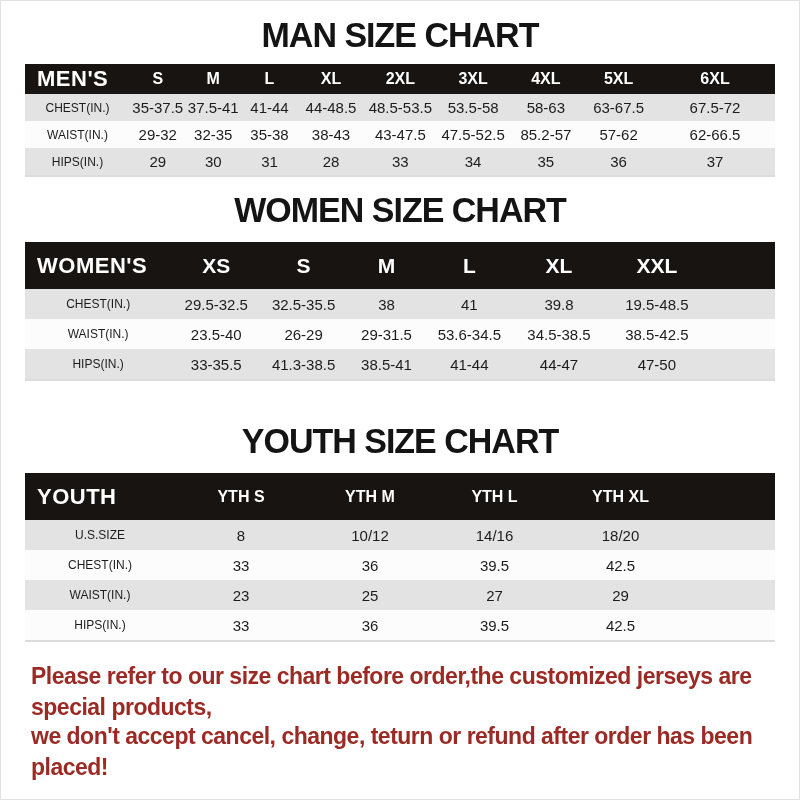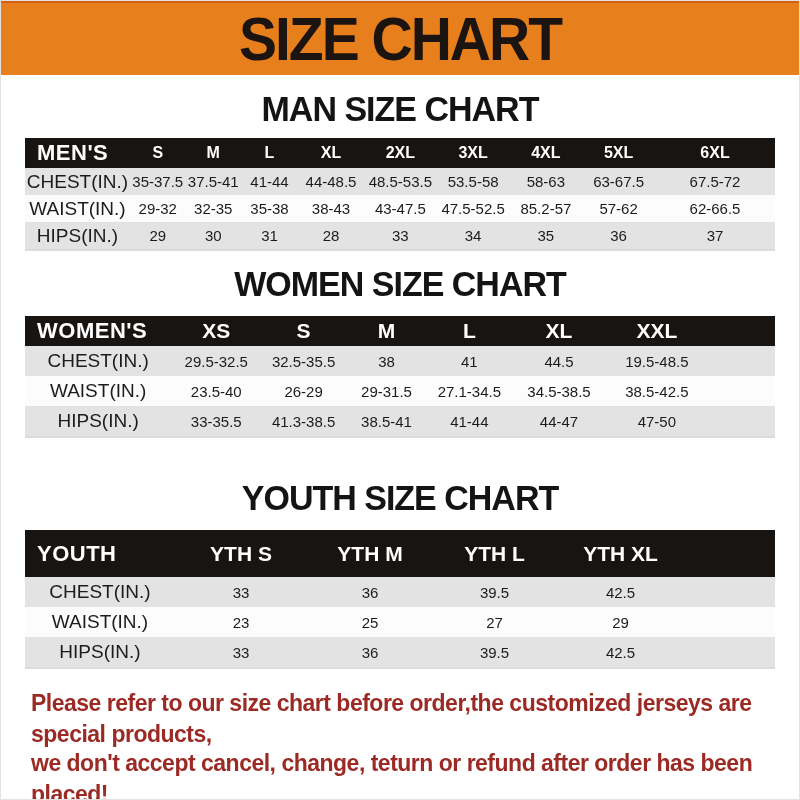--- a/index.html
+++ b/index.html
@@ -36,67 +36,64 @@
   }
   table.size-table thead th.corner{
     text-align:left;padding-left:12px;font-size:22px;letter-spacing:0.5px;
   }
   table.size-table tbody td{
     text-align:center;font-size:15px;color:#1c1c1c;padding:0;border:0;
     white-space:nowrap;
   }
   table.size-table tbody tr:nth-child(odd) td{background:#e3e3e3;}
   table.size-table tbody tr:nth-child(even) td{background:#fcfcfc;}
-  table.size-table tbody td.rlabel{font-size:19px;}
+  table.size-table tbody td.rlabel{font-size:12px;}
   
   .tbl-men thead th{height:30px;font-size:16px;}
   .tbl-men tbody td{height:27px;}
   .tbl-men col:nth-child(1){width:14%;}
   .tbl-men col:nth-child(2),.tbl-men col:nth-child(3){width:7.4%;}
   .tbl-men col:nth-child(4){width:7.6%;}
   .tbl-men col:nth-child(5){width:8.8%;}
   .tbl-men col:nth-child(6),.tbl-men col:nth-child(7),
   .tbl-men col:nth-child(8),.tbl-men col:nth-child(9){width:9.7%;}
   .tbl-men col:nth-child(10){width:16%;}
   
-  .tbl-women thead th{height:30px;font-size:21px;}
+  .tbl-women thead th{height:47px;font-size:21px;}
   .tbl-women tbody td{height:30px;}
   .tbl-women col:nth-child(1){width:19.5%;}
   .tbl-women col:nth-child(2){width:12%;}
   .tbl-women col:nth-child(3){width:11.3%;}
   .tbl-women col:nth-child(4){width:10.8%;}
   .tbl-women col:nth-child(5){width:11.3%;}
   .tbl-women col:nth-child(6){width:12.6%;}
   .tbl-women col:nth-child(7){width:13.5%;}
   .tbl-women col:nth-child(8){width:9%;}
   
-  .tbl-youth thead th{height:47px;font-size:21px;}
+  .tbl-youth thead th{height:47px;font-size:16px;}
   .tbl-youth tbody td{height:30px;}
   .tbl-youth col:nth-child(1){width:20%;}
   .tbl-youth col:nth-child(2){width:17.6%;}
   .tbl-youth col:nth-child(3){width:16.8%;}
   .tbl-youth col:nth-child(4){width:16.4%;}
   .tbl-youth col:nth-child(5){width:17.2%;}
   .tbl-youth col:nth-child(6){width:12%;}
   
   .disclaimer{margin:18px 0 0 30px;}
   .disclaimer p{
     margin:0;font-size:23px;line-height:30px;font-weight:700;
     color:#9c2a24;letter-spacing:-0.5px;transform:scaleY(1.03);
     transform-origin:left top;
   }
 </style>
 </head>
 <body>
 
 <div class="page">
 
-  <header class="banner">
-    <h1>SIZE CHART</h1>
-  </header>
 
   <h2 class="section-heading" id="heading-man">MAN SIZE CHART</h2>
   <table class="size-table tbl-men">
       <colgroup>
         <col>
         <col>
         <col>
         <col>
         <col>
         <col>
@@ -183,30 +180,30 @@
           <th></th>
         </tr>
       </thead>
       <tbody>
         <tr>
           <td class="rlabel">CHEST(IN.)</td>
           <td>29.5-32.5</td>
           <td>32.5-35.5</td>
           <td>38</td>
           <td>41</td>
-          <td>44.5</td>
+          <td>39.8</td>
           <td>19.5-48.5</td>
           <td></td>
         </tr>
         <tr>
           <td class="rlabel">WAIST(IN.)</td>
           <td>23.5-40</td>
           <td>26-29</td>
           <td>29-31.5</td>
-          <td>27.1-34.5</td>
+          <td>53.6-34.5</td>
           <td>34.5-38.5</td>
           <td>38.5-42.5</td>
           <td></td>
         </tr>
         <tr>
           <td class="rlabel">HIPS(IN.)</td>
           <td>33-35.5</td>
           <td>41.3-38.5</td>
           <td>38.5-41</td>
           <td>41-44</td>
@@ -232,20 +229,28 @@
           <th class="corner">YOUTH</th>
           <th>YTH S</th>
           <th>YTH M</th>
           <th>YTH L</th>
           <th>YTH XL</th>
           <th></th>
         </tr>
       </thead>
       <tbody>
         <tr>
+          <td class="rlabel">U.S.SIZE</td>
+          <td>8</td>
+          <td>10/12</td>
+          <td>14/16</td>
+          <td>18/20</td>
+          <td></td>
+        </tr>
+        <tr>
           <td class="rlabel">CHEST(IN.)</td>
           <td>33</td>
           <td>36</td>
           <td>39.5</td>
           <td>42.5</td>
           <td></td>
         </tr>
         <tr>
           <td class="rlabel">WAIST(IN.)</td>
           <td>23</td>

